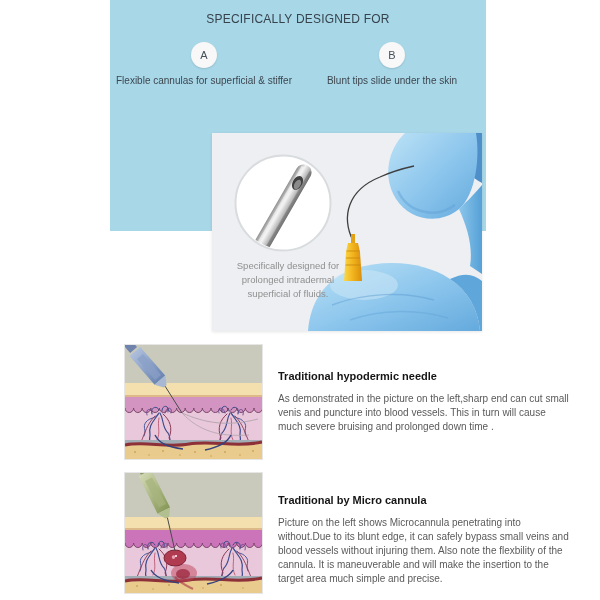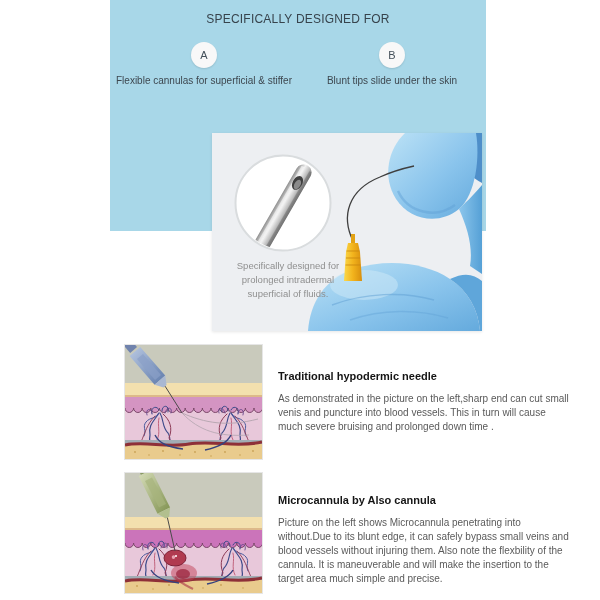--- a/index.html
+++ b/index.html
@@ -238,17 +238,17 @@
     </g>
     <g>
       <polygon points="11.5,-6.9 19.5,-10.9 24,-2 16,2" fill="#8a9a64"></polygon>
       <polygon points="13.7,3.1 26.3,-3.1 45.1,34.4 32.5,40.7" fill="url(#syrGreen)"></polygon>
       <polygon points="20,8 27,4.5 41,31 34,34.5" fill="#a6b37c" opacity="0.7"></polygon>
       <polygon points="32.5,40.7 45.1,34.4 44.2,43.8 40.6,45.6" fill="#b2bf8e"></polygon>
       <line x1="42.4" y1="44.7" x2="50" y2="78" stroke="#4a4a4a" stroke-width="1"></line>
     </g>
   </svg>
   <div class="copy copy2">
-    <h3>Microcannula by Also cannula</h3>
+    <h3>Traditional by Micro cannula</h3>
     <p>Picture on the left shows Microcannula penetrating into without.Due to its blunt edge, it can safely bypass small veins and blood vessels without injuring them. Also note the flexbility of the cannula. It is maneuverable and will make the insertion to the target area much simple and precise.</p>
   </div>
 
 </div>
 
 </body></html>

